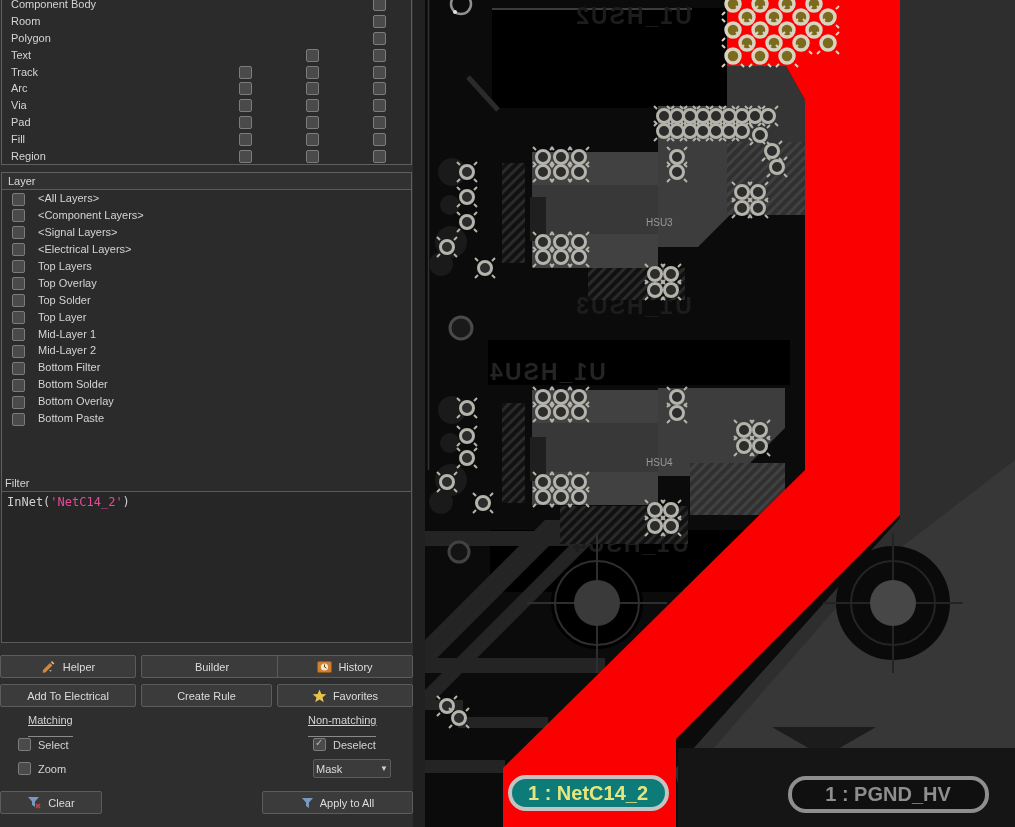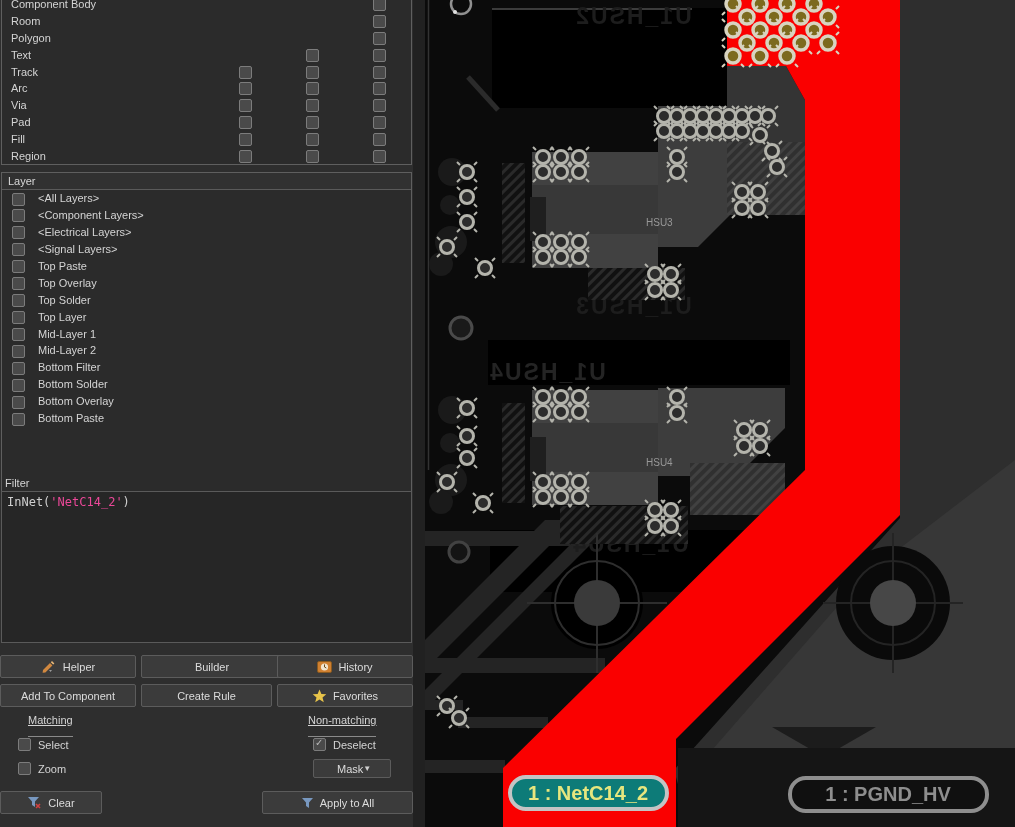--- a/index.html
+++ b/index.html
@@ -25,21 +25,21 @@
   #filterbox{left:1px;top:491px;width:411px;height:152px;background:#262626;border:1px solid #5a5a5a;
     font-family:"DejaVu Sans Mono",monospace;font-size:12px;padding:3px 5px;color:#d0d0d0;}
   .fstr{color:#ec4899;}
   .btn{position:absolute;height:23px;background:#3b3b3b;border:1px solid #5c5c5c;border-radius:2px;
     display:flex;align-items:center;justify-content:center;gap:6px;color:#dcdcdc;font-size:11px;box-sizing:border-box;cursor:default;}
   .btn.flat{background:transparent;border:none;color:#707070;}
   .grouphdr{position:absolute;border-bottom:1px solid #8a8a8a;padding-bottom:10px;color:#d4d4d4;text-decoration:underline;}
   .chkline{position:absolute;}
   .chkline .cb{position:relative;display:inline-block;vertical-align:-2px;margin-right:7px;top:0;}
   .maskdd{position:absolute;left:313px;top:759px;width:78px;height:19px;background:#3b3b3b;border:1px solid #5c5c5c;border-radius:2px;
-    display:flex;align-items:center;box-sizing:border-box;padding:0 23px;color:#dcdcdc;}
+    display:flex;align-items:center;box-sizing:border-box;padding:0 2px;color:#dcdcdc;}
   .maskdd .arrow{margin-left:auto;font-size:8px;color:#cfcfcf;}
   .icon{display:inline-flex;flex:none;}
   
   .divider{width:12px;height:827px;background:#212121;flex:none;}
   .pcbwrap{width:590px;height:827px;flex:none;background:#0b0b0b;}
   svg text{font-family:"Liberation Sans",sans-serif;}
 </style>
 </head>
 <body>
 
@@ -98,23 +98,23 @@
       <span class="cb p1"></span>
       <span class="cb p2"></span>
       <span class="cb p3"></span>
     </div>
   </div>
 
   <div class="box" id="layerbox">
     <div class="layerhdr">Layer</div>
     <div class="lrow"><span class="cb"></span><span>&lt;All Layers&gt;</span></div>
     <div class="lrow"><span class="cb"></span><span>&lt;Component Layers&gt;</span></div>
+    <div class="lrow"><span class="cb"></span><span>&lt;Signal Layers&gt;</span></div>
     <div class="lrow"><span class="cb"></span><span>&lt;Electrical Layers&gt;</span></div>
-    <div class="lrow"><span class="cb"></span><span>&lt;Signal Layers&gt;</span></div>
-    <div class="lrow"><span class="cb"></span><span>Top Paste</span></div>
+    <div class="lrow"><span class="cb"></span><span>Top Layers</span></div>
     <div class="lrow"><span class="cb"></span><span>Top Overlay</span></div>
     <div class="lrow"><span class="cb"></span><span>Top Solder</span></div>
     <div class="lrow"><span class="cb"></span><span>Top Layer</span></div>
     <div class="lrow"><span class="cb"></span><span>Mid-Layer 1</span></div>
     <div class="lrow"><span class="cb"></span><span>Mid-Layer 2</span></div>
     <div class="lrow"><span class="cb"></span><span>Bottom Filter</span></div>
     <div class="lrow"><span class="cb"></span><span>Bottom Solder</span></div>
     <div class="lrow"><span class="cb"></span><span>Bottom Overlay</span></div>
     <div class="lrow"><span class="cb"></span><span>Bottom Paste</span></div>
   </div>
@@ -140,21 +140,21 @@
       <svg width="15" height="12" viewBox="0 0 15 12">
           <rect x="0.5" y="0.5" width="14" height="11" rx="1.5" fill="#d08030" stroke="#8a5a20"></rect>
           <circle cx="7.5" cy="6" r="3.6" fill="#f2e6d2"></circle>
           <path d="M7.5,3.4 V6 L9.3,7" stroke="#6a4a18" stroke-width="1" fill="none"></path>
         </svg>
     </span>
     <span>History</span>
   </div>
 
   <div class="btn" style="left:0;top:684px;width:136px;">
-    <span>Add To Component</span>
+    <span>Add To Electrical</span>
   </div>
   <div class="btn" style="left:141px;top:684px;width:131px;">
     <span>Create Rule</span>
   </div>
   <div class="btn" style="left:277px;top:684px;width:136px;">
     <span class="icon">
       <svg width="15" height="14" viewBox="0 0 15 14">
           <path d="M7.5,0.5 L9.4,5 L14.3,5.3 L10.5,8.4 L11.8,13.2 L7.5,10.5 L3.2,13.2 L4.5,8.4 L0.7,5.3 L5.6,5 Z" fill="#e8c44a"></path>
         </svg>
     </span>

